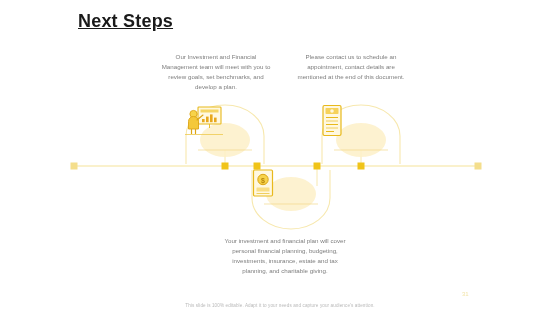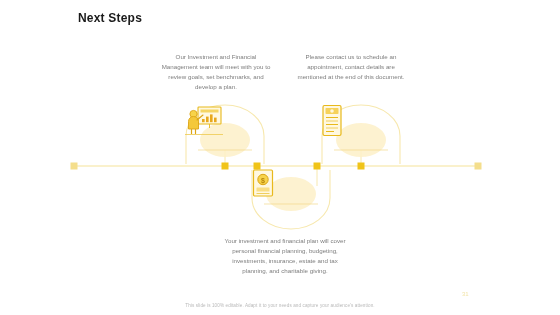--- a/index.html
+++ b/index.html
@@ -7,22 +7,23 @@
     width: 560px; height: 315px;
     background: #ffffff;
     font-family: "Liberation Sans", sans-serif;
     overflow: hidden;
   }
   .slide { position: relative; width: 560px; height: 315px; background: #ffffff; }
 
   
   .title {
     position: absolute; left: 78px; top: 11px;
-    font-size: 12px; font-weight: bold; color: #1a1a1a;
+    font-size: 18px; font-weight: bold; color: #1a1a1a;
     letter-spacing: 0.2px;
+    text-decoration: underline;
   }
 
   
   .connector-svg { position: absolute; left: 0; top: 0; width: 560px; height: 315px; }
 
   
   .caption {
     position: absolute;
     font-size: 6.2px; line-height: 1.62;
     color: #7d7d7d; text-align: center;

